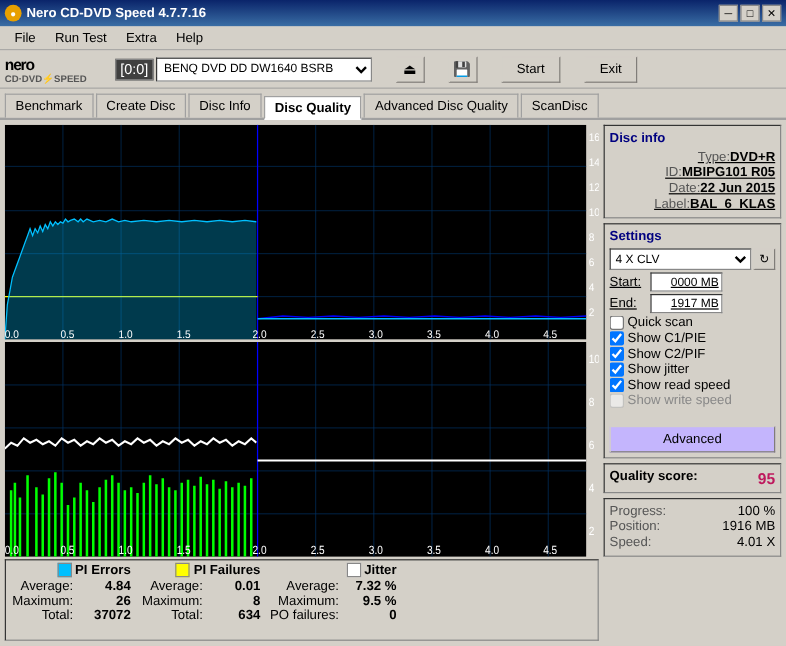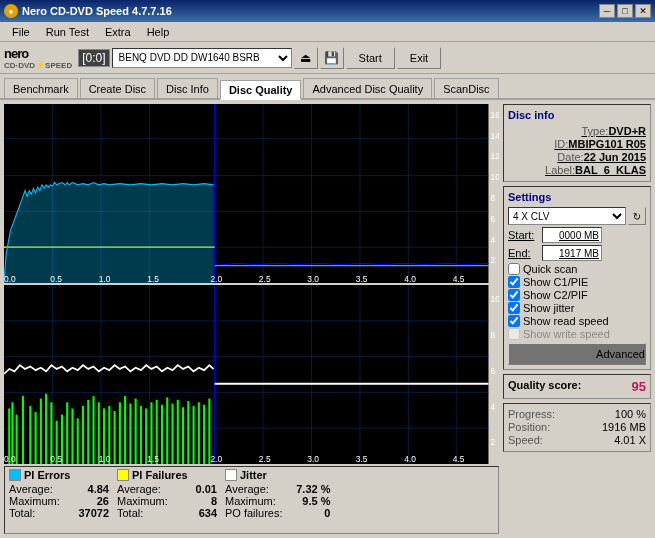--- a/index.html
+++ b/index.html
@@ -61,21 +61,21 @@
       cursor: pointer;
     }
 
     
     .toolbar {
       background: #d4d0c8;
       height: 32px;
       display: flex;
       align-items: center;
       padding: 2px 4px;
-      gap: 2px;
+      gap: 20px;
       border-bottom: 1px solid #a0a0a0;
     }
     .nero-logo {
       display: flex; flex-direction: column;
       margin-right: 4px;
       font-weight: bold;
       font-size: 13px;
       color: #000;
     }
     .nero-logo-top { color: #000; font-size: 13px; font-weight: 900; letter-spacing: -1px; }
@@ -168,20 +168,21 @@
       border: 1px inset #888;
       display: flex;
       padding: 2px 4px;
       gap: 8px;
       height: 68px;
     }
     .stat-group {
       display: flex;
       flex-direction: column;
       min-width: 100px;
+      align-items: flex-end;
     }
     .stat-header {
       display: flex; align-items: center; gap: 3px;
       margin-bottom: 2px;
     }
     .stat-color-box {
       width: 12px; height: 12px;
       border: 1px solid #888;
     }
     .stat-label { font-size: 11px; font-weight: bold; }
@@ -257,26 +258,25 @@
       font-size: 11px;
       margin-bottom: 1px;
     }
     .checkbox-row input[type=checkbox] {
       width: 12px; height: 12px;
     }
 
     .advanced-btn {
       width: 100%;
       height: 22px;
-      background: #737373;
+      background: #c4b5fd;
       border: 1px outset #d4d0c8;
       cursor: pointer;
       font-size: 11px;
-      margin-top: 2px;
-      text-align: right;
+      margin-top: 14px;
     }
 
     .quality-row {
       display: flex; justify-content: space-between;
       font-size: 11px;
       font-weight: bold;
     }
 
     .progress-section { }
     .progress-row {

